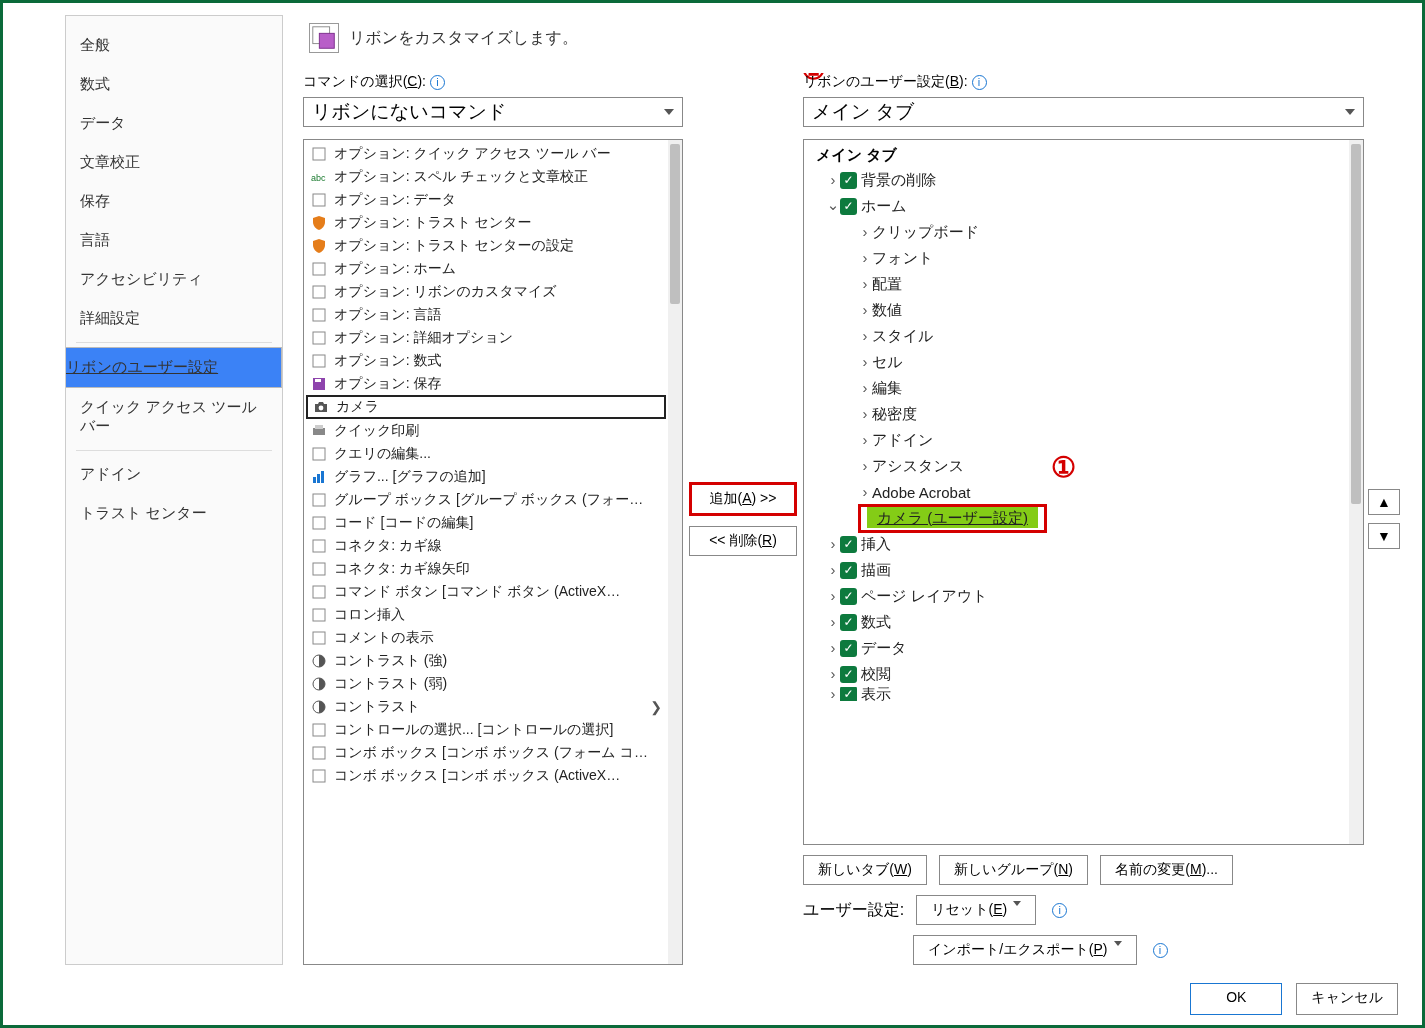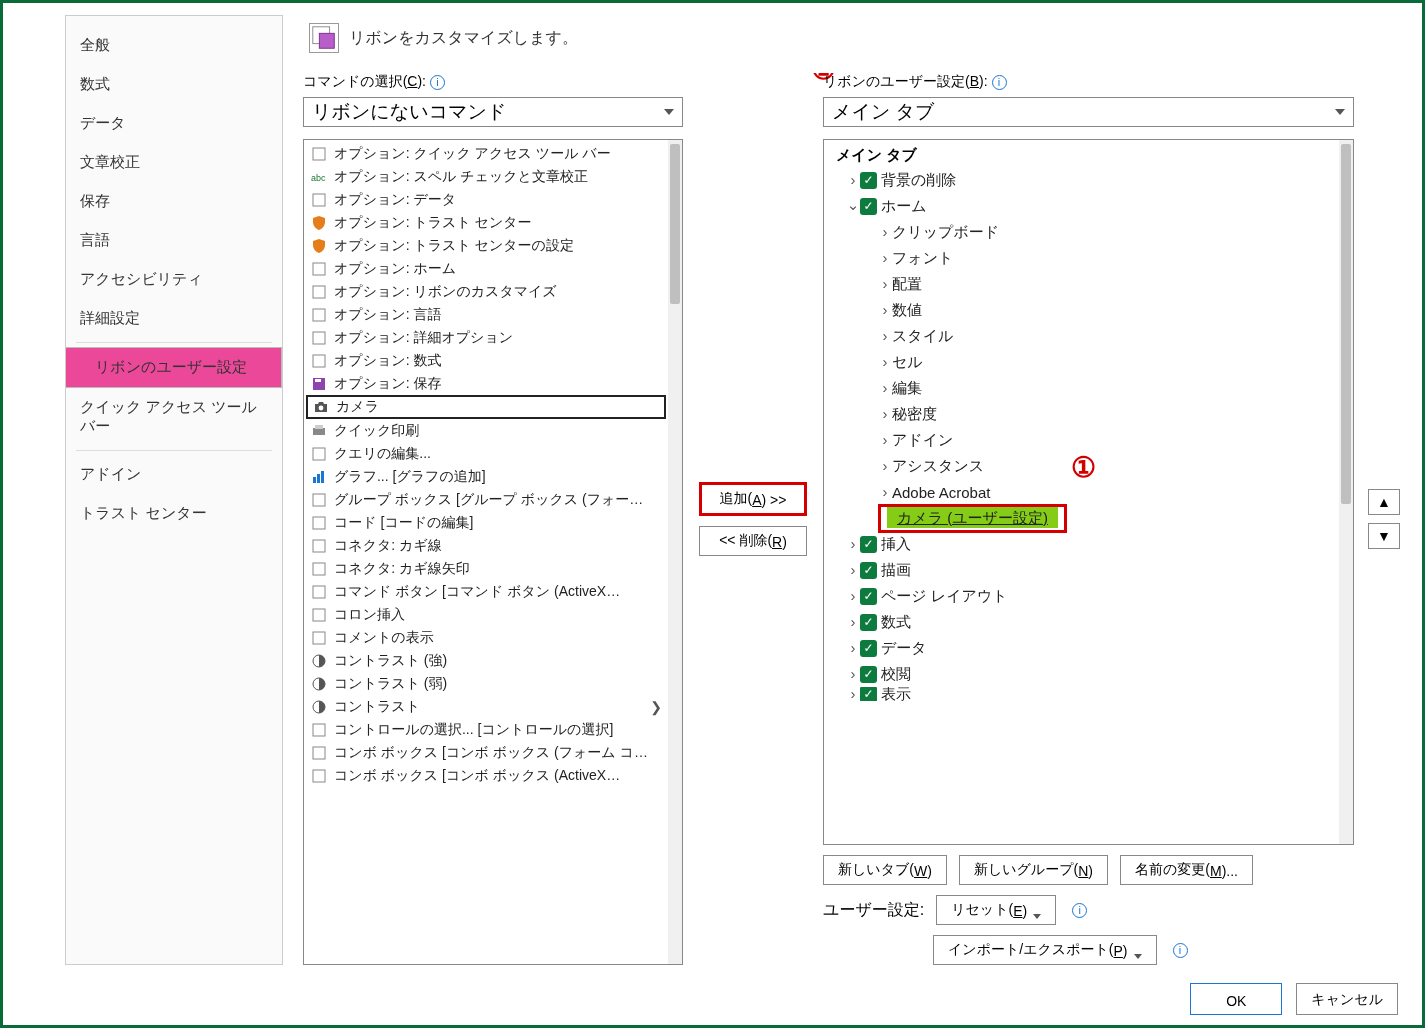--- a/index.html
+++ b/index.html
@@ -5,26 +5,26 @@
 * { box-sizing: border-box; font-family: "Meiryo UI", "Yu Gothic UI", sans-serif; }
 body { margin: 0; padding: 0; background: #fff; }
 .outer { border: 3px solid #0b6a3a; width: 1425px; height: 1028px; display: flex; flex-direction: column; }
 .titlebar { height: 40px; display: flex; align-items: center; padding: 0 14px; font-size: 15px; color: #222; }
 .titlebar .spacer { flex: 1; }
 .titlebar .help, .titlebar .close { width: 40px; text-align: center; font-size: 17px; color: #222; cursor: pointer; }
 .titlebar .close { font-size: 19px; }
 .body { flex: 1; display: flex; padding: 12px 18px 8px 18px; gap: 20px; overflow: hidden; }
 .sidebar { width: 218px; border: 1px solid #ccc; background: #fafafa; padding: 10px 0; overflow: auto; margin-left: 44px; }
 .sidebar-item { padding: 10px 14px; font-size: 15px; color: #333; cursor: pointer; }
-.sidebar-item.selected { background: #ec4899; border: 1px solid #bbb; border-left: none; margin-left: -1px; padding-left: 30px; }
+.sidebar-item.selected { background: #3b82f6; border: 1px solid #bbb; border-left: none; margin-left: -1px; padding-left: 1px; text-decoration: underline; }
 .sidebar-sep { border-top: 1px solid #ddd; margin: 4px 10px; }
 .main { flex: 1; display: flex; flex-direction: column; overflow: hidden; }
 .heading { display: flex; align-items: center; gap: 10px; padding: 8px 6px 20px 6px; font-size: 16px; color: #333; }
 .heading-icon { width: 30px; height: 30px; border: 1px solid #999; display: inline-block; position: relative; }
-.cols { flex: 1; display: flex; gap: 10px; overflow: hidden; }
+.cols { flex: 1; display: flex; overflow: hidden; }
 .leftcol, .rightcol { display: flex; flex-direction: column; }
 .leftcol { width: 380px; }
 .rightcol { flex: 1; }
 .midcol { width: 120px; display: flex; flex-direction: column; align-items: center; justify-content: center; gap: 10px; }
 .rightbtns { width: 40px; display: flex; flex-direction: column; align-items: center; justify-content: center; gap: 8px; }
 .label { font-size: 14px; margin-bottom: 6px; }
 .label .u { text-decoration: underline; }
 .info { display: inline-block; width: 15px; height: 15px; border: 1px solid #1976d2; border-radius: 50%; color: #1976d2; font-size: 11px; text-align: center; line-height: 13px; margin-left: 4px; vertical-align: middle; }
 .dropdown { width: 100%; height: 30px; border: 1px solid #888; padding: 4px 8px; font-size: 19px; background: #fff; display: flex; align-items: center; justify-content: space-between; cursor: pointer; }
 .dropdown::after { content: ""; border-left: 5px solid transparent; border-right: 5px solid transparent; border-top: 6px solid #555; }
@@ -38,21 +38,21 @@
 .cmd-icon svg { width: 16px; height: 16px; }
 .chev { margin-left: auto; color: #555; }
 .tree-header { font-weight: bold; font-size: 15px; padding: 2px 6px; }
 .tree-row { display: flex; align-items: center; height: 26px; font-size: 15px; color: #222; }
 .tree-row .ind { width: 16px; display: inline-block; }
 .tree-exp { width: 14px; text-align: center; color: #555; cursor: pointer; display: inline-block; transform: translateY(-1px); }
 .cb { width: 17px; height: 17px; background: #0d7a3e; border-radius: 3px; display: inline-flex; align-items: center; justify-content: center; margin-right: 4px; }
 .cb::after { content: "✓"; color: #fff; font-size: 12px; }
 .tree-sel-box { border: 3px solid #d40000; padding: 2px 6px; display: inline-block; }
 .tree-sel-inner { background: #84cc16; padding: 2px 10px; text-decoration: underline; }
-.btn { border: 1px solid #888; background: #fff; padding: 5px 14px; font-size: 14px; cursor: pointer; display: inline-flex; align-items: flex-end; justify-content: center; }
+.btn { border: 1px solid #888; background: #fff; padding: 5px 14px; font-size: 14px; cursor: pointer; display: inline-flex; align-items: flex-start; justify-content: center; }
 .btn .u { text-decoration: underline; }
 .btn.small { padding: 4px 8px; min-width: 28px; }
 .btn.redbox { border: 3px solid #d40000; }
 .bottom-row { display: flex; align-items: center; gap: 12px; margin-top: 10px; flex-wrap: wrap; }
 .bottom-row .btn::after.dd { }
 .btn.dd::after { content: ""; margin-left: 6px; border-left: 4px solid transparent; border-right: 4px solid transparent; border-top: 5px solid #555; }
 .footer { height: 52px; display: flex; align-items: center; justify-content: flex-end; padding: 0 24px; gap: 14px; }
 .footer .btn { min-width: 92px; height: 32px; }
 .footer .ok { border: 1px solid #1976d2; }
 .annot { position: absolute; color: #d40000; font-weight: bold; font-size: 28px; font-family: Arial; }

